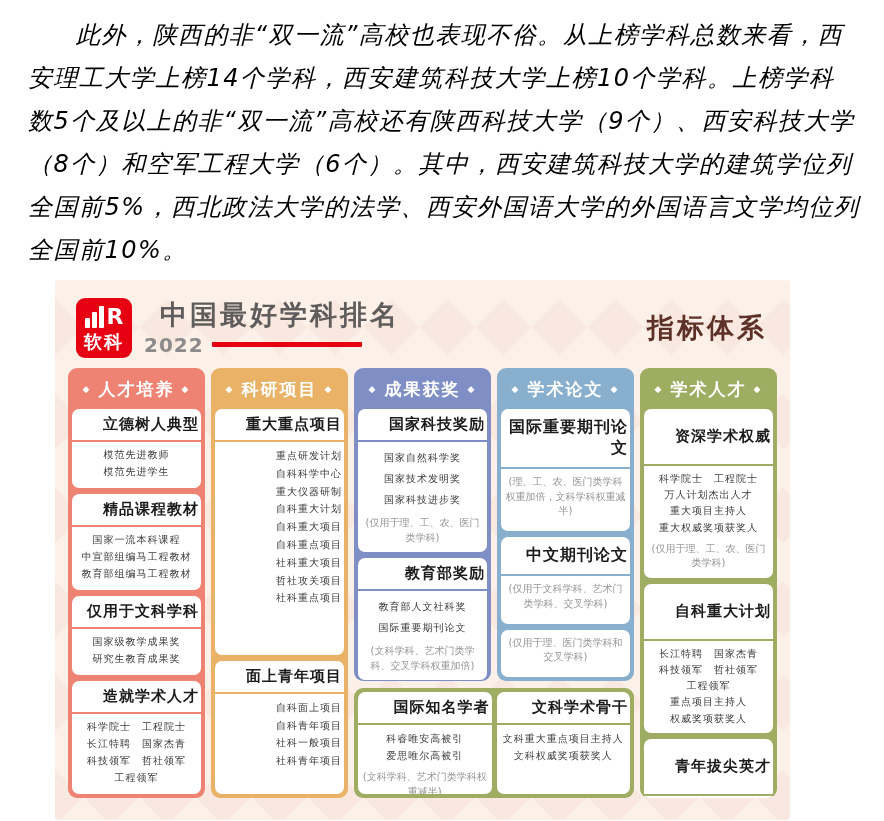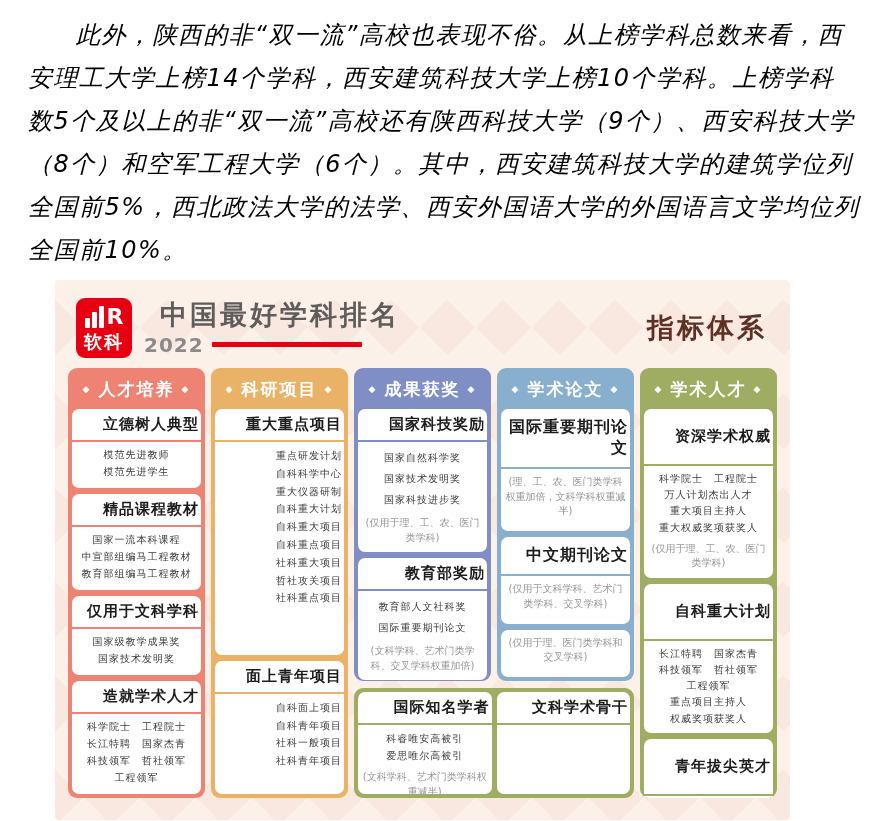--- a/index.html
+++ b/index.html
@@ -131,21 +131,21 @@
         </section>
         <section class="sec">
           <h3 class="sec-title">精品课程教材</h3>
           <div class="sec-items">国家一流本科课程
 中宣部组编马工程教材
 教育部组编马工程教材</div>
         </section>
         <section class="sec">
           <h3 class="sec-title">仅用于文科学科</h3>
           <div class="sec-items">国家级教学成果奖
-国家技术发明奖</div>
+研究生教育成果奖</div>
         </section>
         <section class="sec">
           <h3 class="sec-title">造就学术人才</h3>
           <div class="sec-items">科学院士　工程院士
 长江特聘　国家杰青
 科技领军　哲社领军
 工程领军</div>
         </section>
       </div>
     </div>
@@ -258,18 +258,20 @@
 
     <div class="band">
       <section class="sec">
         <h3 class="sec-title">国际知名学者</h3>
         <div class="sec-items">科睿唯安高被引
 爱思唯尔高被引</div>
         <div class="sec-note">(文科学科、艺术门类学科权重减半)</div>
       </section>
       <section class="sec">
         <h3 class="sec-title">文科学术骨干</h3>
+        <div class="sec-items">文科重大重点项目主持人
+文科权威奖项获奖人</div>
 
       </section>
     </div>
 
   </div>
 </div>
 
 </body></html>

